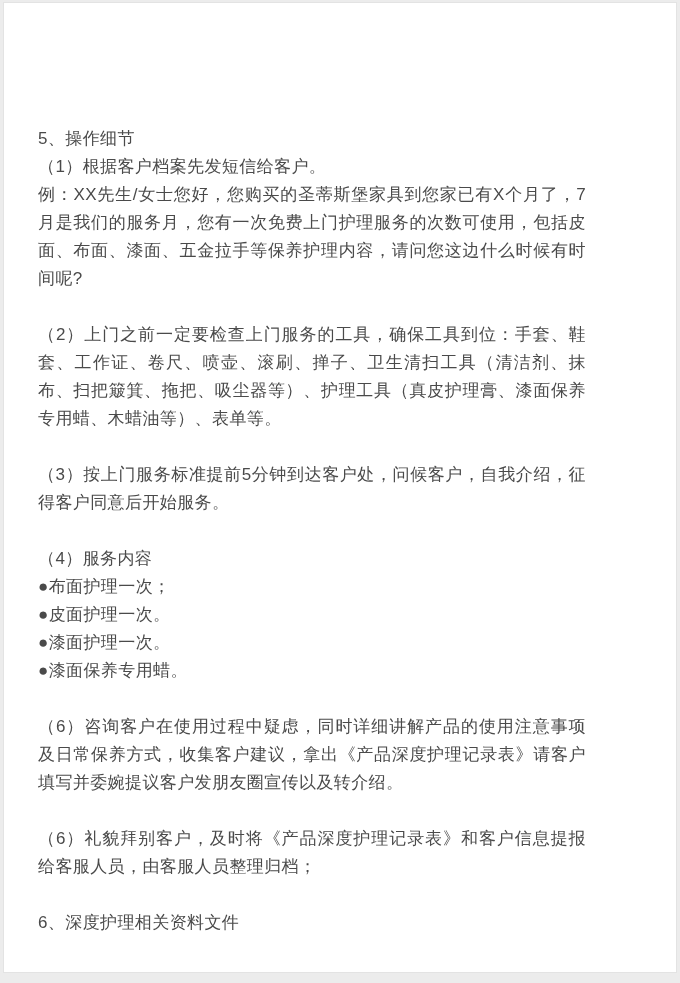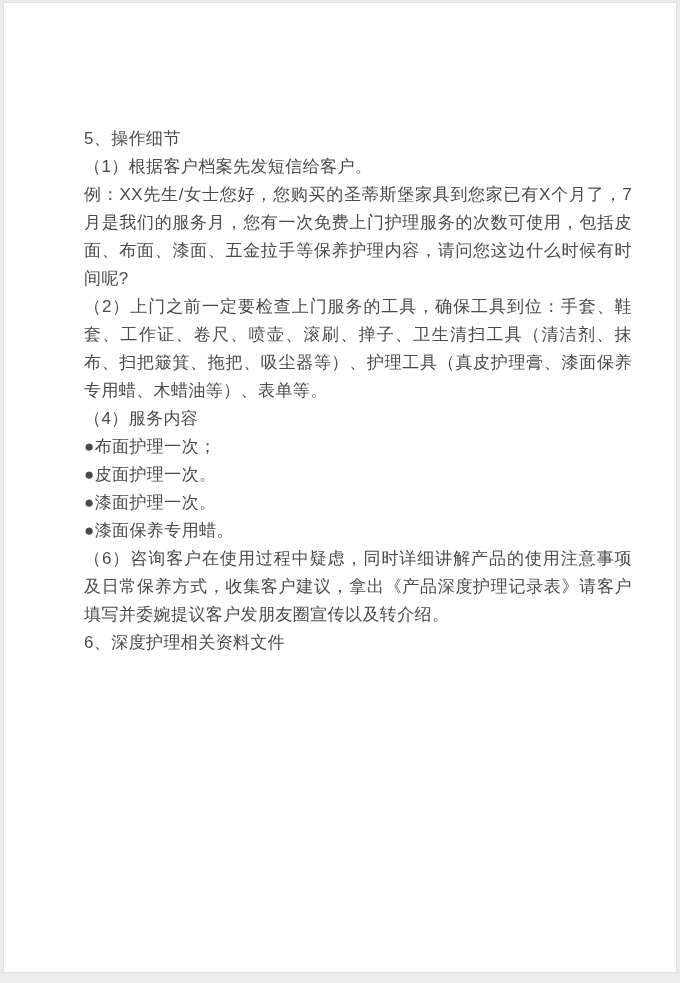--- a/index.html
+++ b/index.html
@@ -19,46 +19,49 @@
     left: 3px;
     top: 2px;
     right: 3px;
     bottom: 10px;
     background: #ffffff;
     border: 1px solid #e3e3e3;
     box-sizing: border-box;
   }
   .doc-content {
     box-sizing: content-box;
-    padding: 122px 0 0 80px; 
+    padding: 122px 0 0 34px; 
     width: 548px;
     color: #4a4a4a;
     font-size: 17px;
     line-height: 28px;
     letter-spacing: 0.4px;
     text-align: justify;
   }
   .block {
     margin: 0;
   }
   .sp {
+    margin-top: 28px;
   }
 </style>
 </head>
 <body>
 
 <div class="paper">
   <div class="doc-content">
 
     <p class="block">5、操作细节</p>
     <p class="block">（1）根据客户档案先发短信给客户。</p>
     <p class="block">例：XX先生/女士您好，您购买的圣蒂斯堡家具到您家已有X个月了，7月是我们的服务月，您有一次免费上门护理服务的次数可使用，包括皮面、布面、漆面、五金拉手等保养护理内容，请问您这边什么时候有时间呢?</p>
     <p class="block sp">（2）上门之前一定要检查上门服务的工具，确保工具到位：手套、鞋套、工作证、卷尺、喷壶、滚刷、掸子、卫生清扫工具（清洁剂、抹布、扫把簸箕、拖把、吸尘器等）、护理工具（真皮护理膏、漆面保养专用蜡、木蜡油等）、表单等。</p>
+    <p class="block sp">（3）按上门服务标准提前5分钟到达客户处，问候客户，自我介绍，征得客户同意后开始服务。</p>
     <p class="block sp">（4）服务内容</p>
     <p class="block">●布面护理一次；</p>
     <p class="block">●皮面护理一次。</p>
     <p class="block">●漆面护理一次。</p>
     <p class="block">●漆面保养专用蜡。</p>
     <p class="block sp">（6）咨询客户在使用过程中疑虑，同时详细讲解产品的使用注意事项及日常保养方式，收集客户建议，拿出《产品深度护理记录表》请客户填写并委婉提议客户发朋友圈宣传以及转介绍。</p>
+    <p class="block sp">（6）礼貌拜别客户，及时将《产品深度护理记录表》和客户信息提报给客服人员，由客服人员整理归档；</p>
     <p class="block sp">6、深度护理相关资料文件</p>
 
   </div>
 </div>
 
 </body></html>

